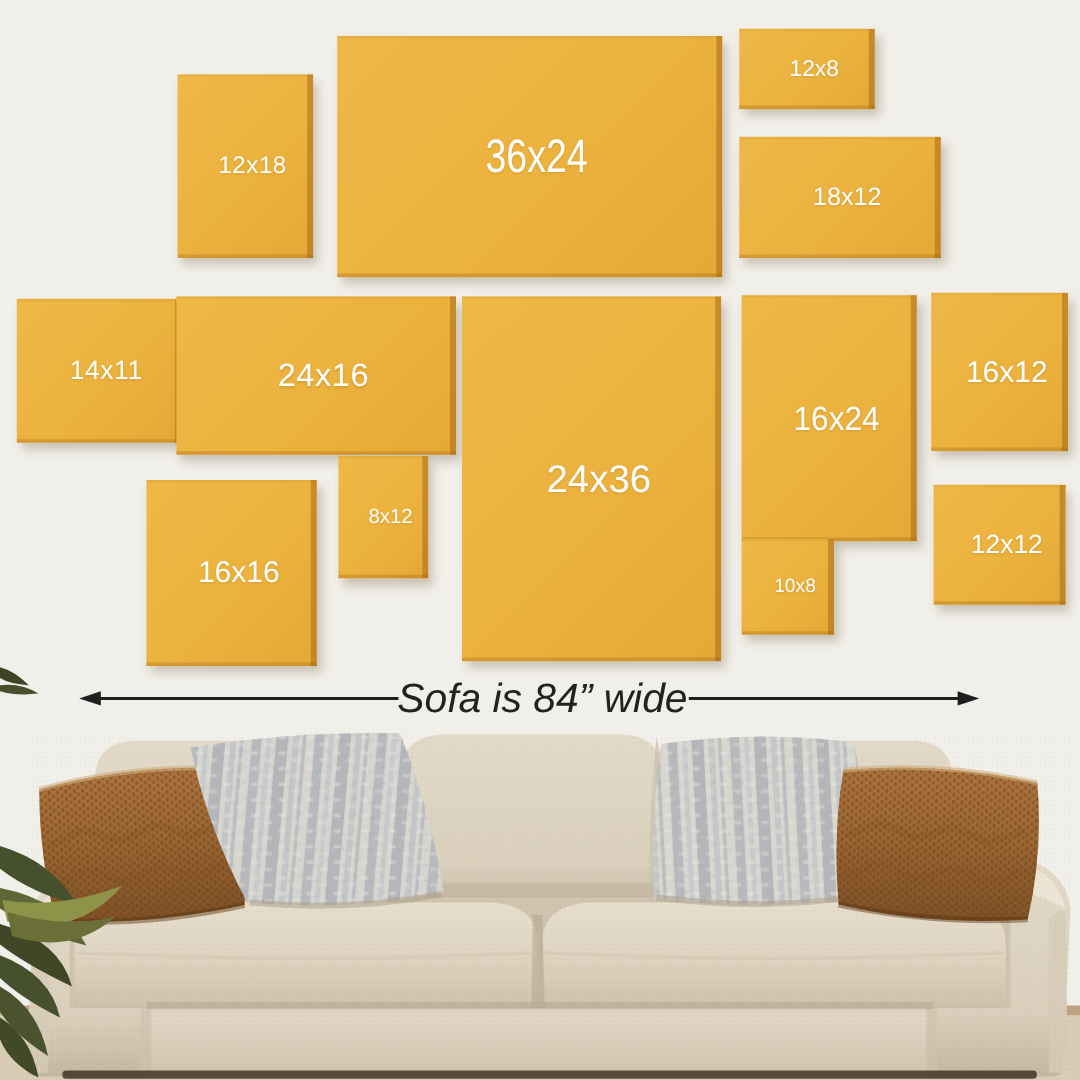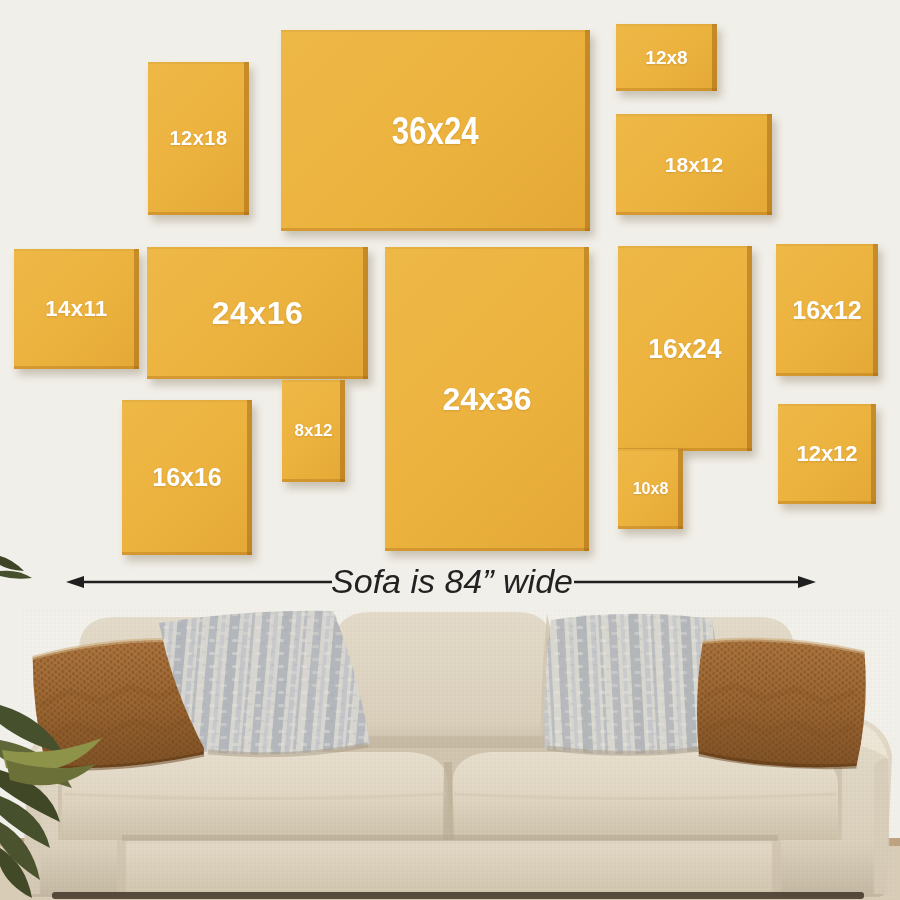--- a/index.html
+++ b/index.html
@@ -1,41 +1,41 @@
 <!DOCTYPE html>
 <html><head>
 <meta charset="utf-8">
 <style>
   html,body{margin:0;padding:0;width:900px;height:900px;overflow:hidden;
     background:#f1efe9;font-family:"Liberation Sans",sans-serif;}
   .stage{position:relative;width:900px;height:900px;}
   .cv{position:absolute;display:flex;align-items:center;justify-content:center;
-    color:#ffffff;font-weight:bold;background:#ecb342;
+    color:#ffffff;font-weight:normal;background:#ecb342;
     background:linear-gradient(135deg,#eeb847 0%,#ecb23e 55%,#e3a835 100%);
     box-shadow:inset -5px 0 0 rgba(152,94,15,.45), inset 0 -3px 0 rgba(168,108,22,.36),
       inset 0 2px 0 rgba(200,150,50,.25), 4px 6px 8px rgba(115,95,65,.32);
-    text-shadow:0 1px 2px rgba(180,130,40,.45);}
+    text-shadow:0 1px 2px rgba(180,130,40,.45);padding-left:12px;}
 </style>
 </head>
 <body>
 <div class="stage">
 
   <div class="cv" style="left:148px;top:62px;width:101px;height:153px;font-size:20px;letter-spacing:.5px;">12x18</div>
 
   <div class="cv" style="left:281px;top:30px;width:309px;height:201px;font-size:39px;">
       <span style="display:inline-block;transform:scaleX(.8);">36x24</span>
     </div>
 
   <div class="cv" style="left:616px;top:24px;width:101px;height:67px;font-size:19px;">12x8</div>
 
   <div class="cv" style="left:616px;top:114px;width:156px;height:101px;font-size:21px;">18x12</div>
 
   <div class="cv" style="left:14px;top:249px;width:125px;height:120px;font-size:22px;letter-spacing:.5px;">14x11</div>
 
-  <div class="cv" style="left:147px;top:247px;width:221px;height:132px;font-size:32px;letter-spacing:.5px;">24x16</div>
+  <div class="cv" style="left:147px;top:247px;width:221px;height:132px;font-size:27px;letter-spacing:.5px;">24x16</div>
 
   <div class="cv" style="left:385px;top:247px;width:204px;height:304px;font-size:32px;">24x36</div>
 
   <div class="cv" style="left:618px;top:246px;width:134px;height:205px;font-size:28px;">
       <span style="display:inline-block;transform:scaleX(.94);">16x24</span>
     </div>
 
   <div class="cv" style="left:776px;top:244px;width:102px;height:132px;font-size:25px;">16x12</div>
 
   <div class="cv" style="left:122px;top:400px;width:130px;height:155px;font-size:25px;">16x16</div>

